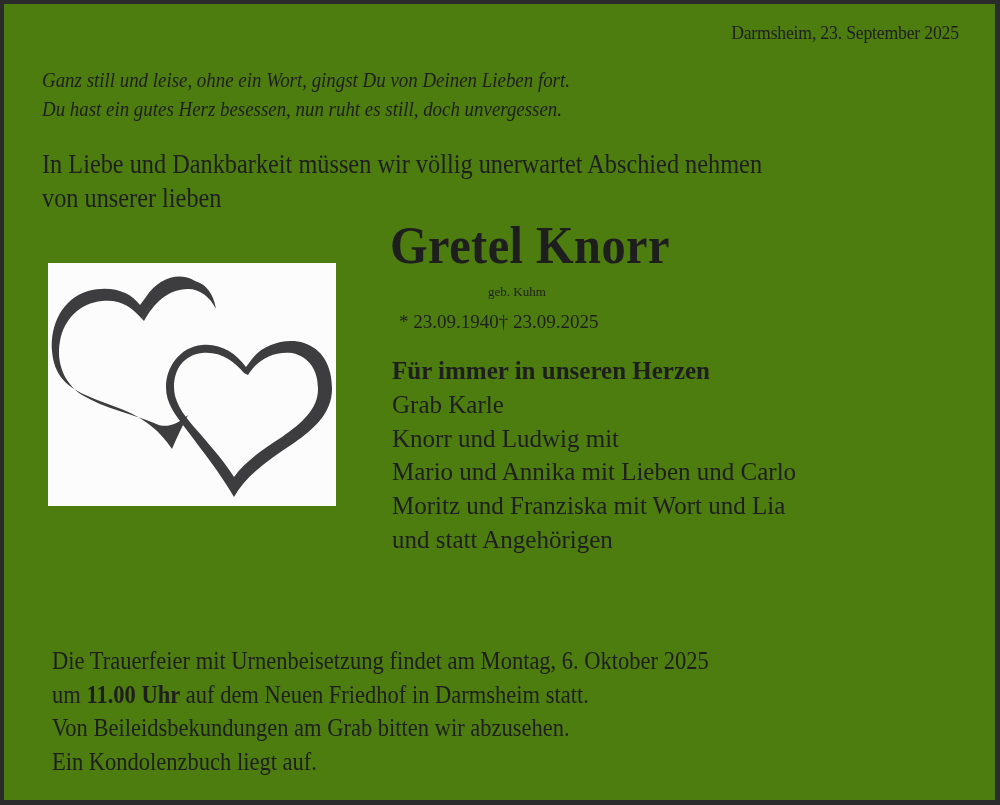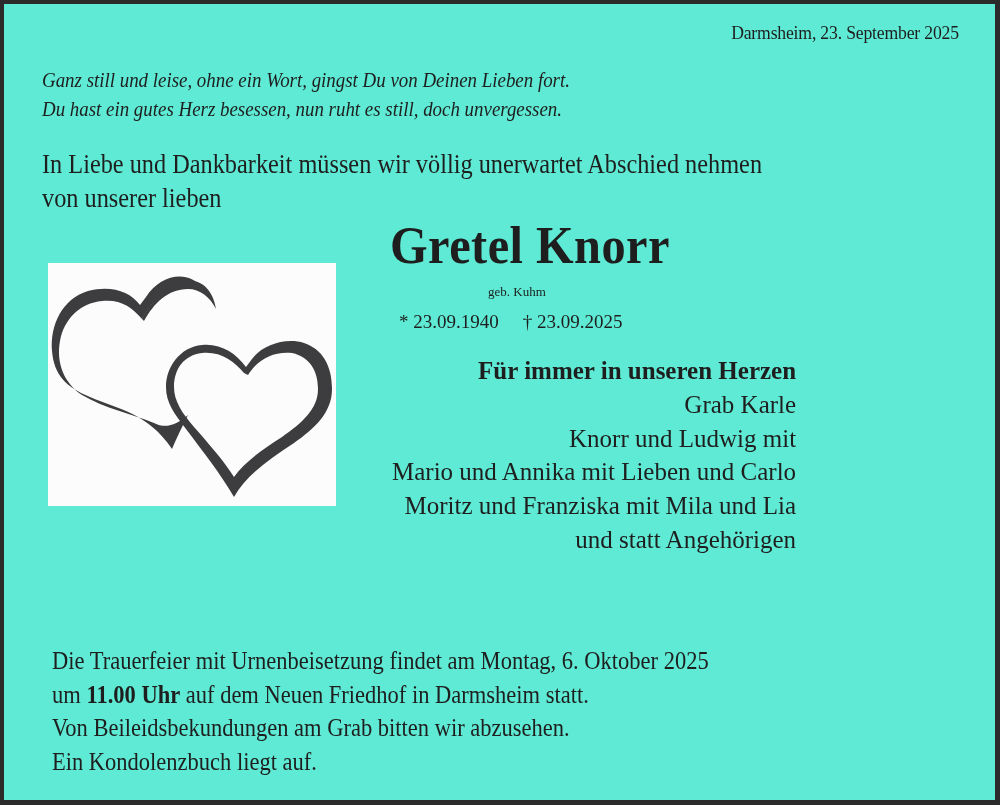--- a/index.html
+++ b/index.html
@@ -1,21 +1,21 @@
 <!DOCTYPE html>
 <html><head>
 <meta charset="utf-8">
 <style>
   html, body { margin: 0; padding: 0; background: #ffffff; }
   body { width: 1000px; height: 805px; overflow: hidden; position: relative; }
   .frame {
     position: absolute; left: 0; top: 0; width: 1000px; height: 805px;
     box-sizing: border-box; border: 4px solid #2b2b2b;
     border-right-width: 5px; border-bottom-width: 5px;
-    background: #5eead4; color: #1e1e1e;
+    background: #4d7c0f; color: #1e1e1e;
     font-family: "Liberation Serif", "DejaVu Serif", serif;
   }
   .abs { position: absolute; margin: 0; white-space: nowrap; }
   .date-line {
     right: 36px; top: 18px; font-size: 19px; letter-spacing: -0.2px;
     transform: scaleX(0.93); transform-origin: right center;
   }
   .poem {
     left: 38px; top: 62px; font-size: 21px; font-style: italic; line-height: 29px;
     transform: scaleX(0.9); transform-origin: left top;
@@ -29,27 +29,27 @@
     letter-spacing: 0.5px;
     transform: scaleX(0.93); transform-origin: left top;
   }
   .maiden {
     left: 484px; top: 276px; font-size: 13px; line-height: 24px;
   }
   .dates {
     left: 395px; top: 306px; font-size: 19px; line-height: 24px; word-spacing: 0;
   }
   .dates span { display: inline-block; }
-  .dates .death { margin-left: 24px; }
+  .dates .death { }
   .hearts {
     left: 44px; top: 259px; width: 288px; height: 243px; background: #fcfcfc;
   }
   .hearts svg { width: 100%; height: 100%; display: block; }
   .family {
-    left: 388px; top: 350px; font-size: 25px; line-height: 33.8px; text-align: right;
+    left: 388px; top: 350px; font-size: 25px; line-height: 33.8px;
   }
   .family .lead { font-weight: bold; }
   .family div { white-space: nowrap; }
   .ceremony {
     left: 48px; top: 640px; font-size: 25px; line-height: 33.5px;
     transform: scaleX(0.9); transform-origin: left top;
   }
   .ceremony div { white-space: nowrap; }
   .ceremony b { font-weight: bold; }
 </style>
@@ -84,21 +84,21 @@
   <div class="abs maiden">geb. Kuhm</div>
   <div class="abs dates">
     <span>* 23.09.1940</span><span class="death">† 23.09.2025</span>
   </div>
 
   <div class="abs family">
     <div class="lead">Für immer in unseren Herzen</div>
     <div>Grab Karle</div>
     <div>Knorr und Ludwig mit</div>
     <div>Mario und Annika mit Lieben und Carlo</div>
-    <div>Moritz und Franziska mit Mila und Lia</div>
+    <div>Moritz und Franziska mit Wort und Lia</div>
     <div>und statt Angehörigen</div>
   </div>
 
   <div class="abs ceremony">
     <div>Die Trauerfeier mit Urnenbeisetzung findet am Montag, 6. Oktober 2025</div>
     <div><span>um </span><b>11.00 Uhr</b><span> auf dem Neuen Friedhof in Darmsheim statt.</span></div>
     <div>Von Beileidsbekundungen am Grab bitten wir abzusehen.</div>
     <div>Ein Kondolenzbuch liegt auf.</div>
   </div>
 

